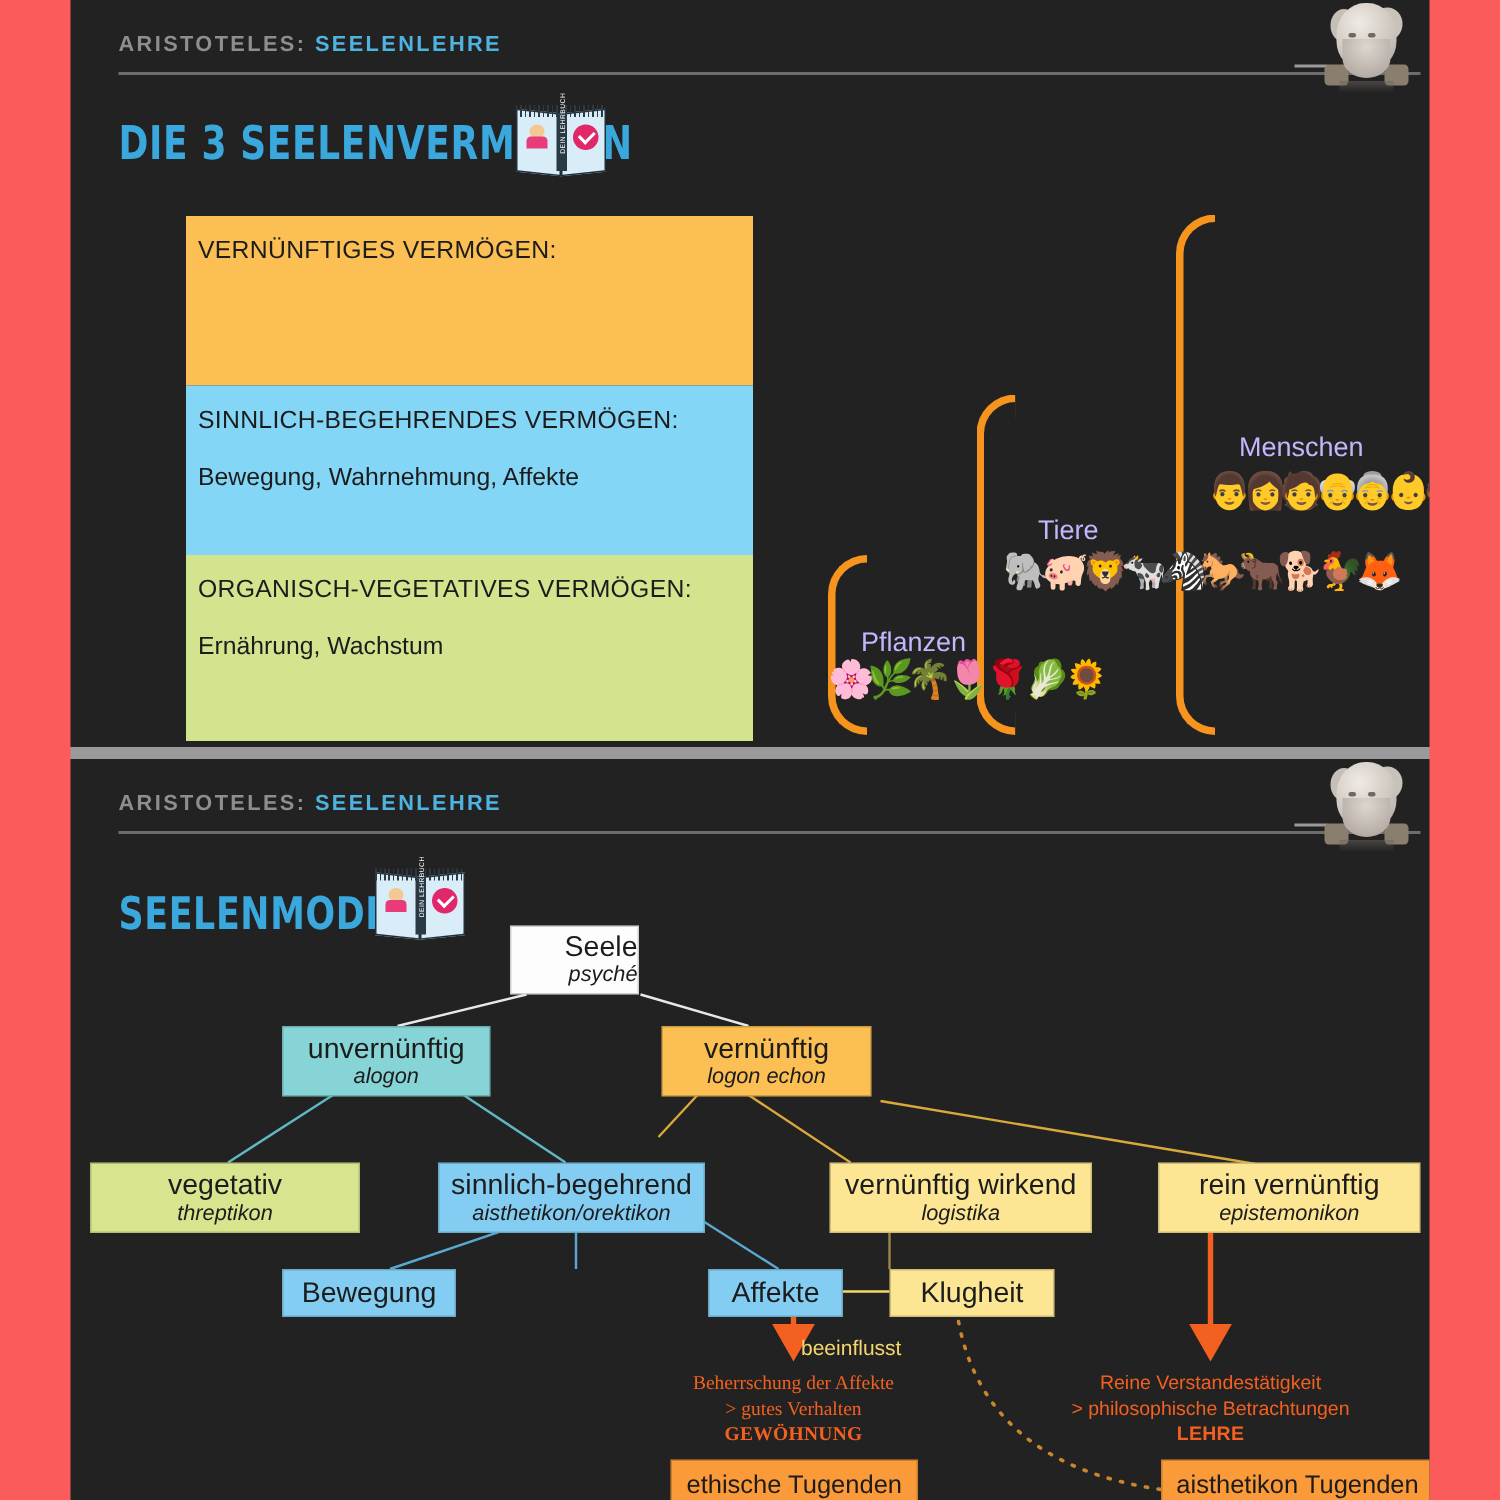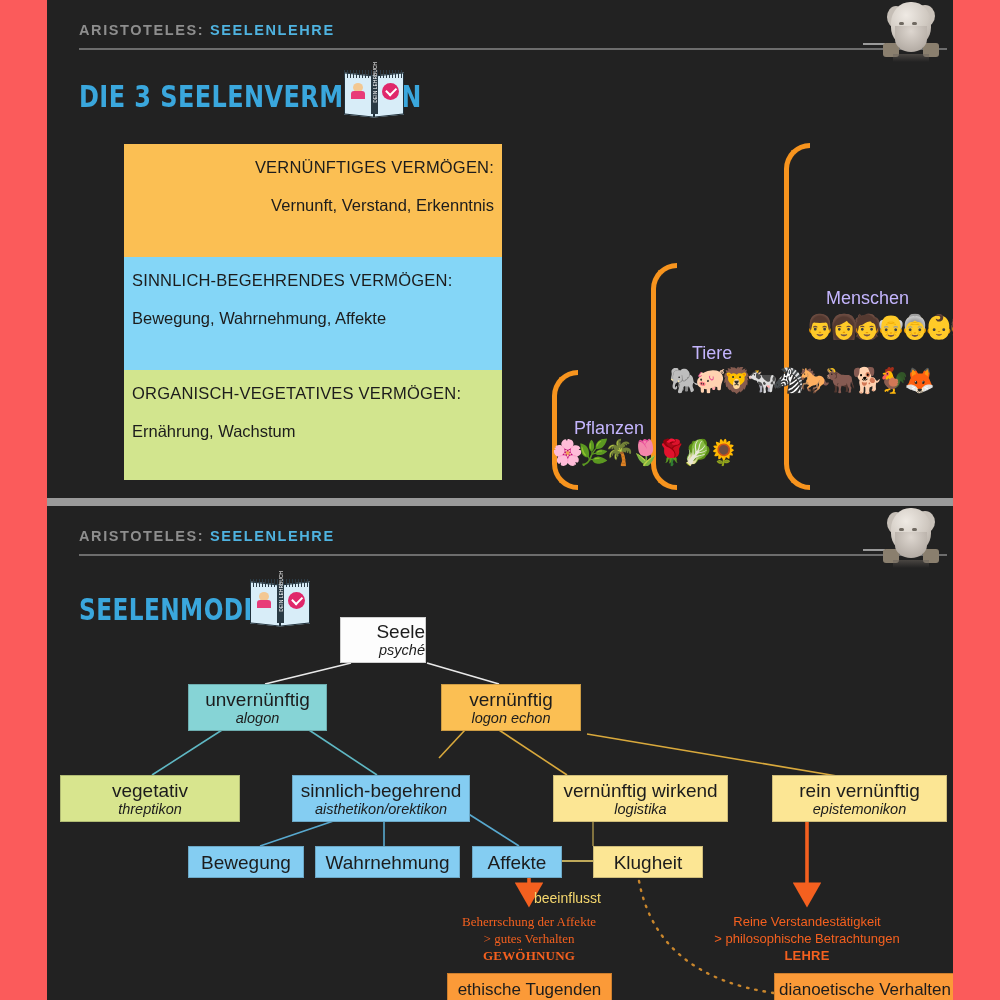--- a/index.html
+++ b/index.html
@@ -59,42 +59,42 @@
      border-left:2px solid #fff;border-bottom:2px solid #fff;transform:rotate(-45deg);}
   .booklogo .hatch{position:absolute;top:0;width:30px;height:8px;
      background:repeating-linear-gradient(90deg,#2b3a44 0 1px,transparent 1px 3px);}
 
   
   .vblock{position:absolute;left:77px;width:378px;box-sizing:border-box;padding:14px 8px 6px 8px;color:#1c1c1c;}
   .vblock .ttl{font-size:16.5px;letter-spacing:.2px;margin-bottom:19px;white-space:nowrap;}
   .vblock .sub{font-size:16.5px;}
   #block-rational{top:144px;height:113px;background:#fbbf53;}
   #block-sensitive{top:257px;height:113px;background:#84d6f7;}
-  #block-vegetative{top:370px;height:110px;background:#d2e58e;}
+  #block-vegetative{top:370px;height:124px;background:#d2e58e;}
 
   
   .brk{position:absolute;border:5px solid #f7941e;border-right:none;
       border-radius:26px 0 0 26px;box-sizing:border-box;}
   #brk-plants{left:505px;top:370px;width:26px;height:120px;}
   #brk-animals{left:604px;top:263px;width:26px;height:227px;}
   #brk-humans{left:737px;top:143px;width:26px;height:347px;}
 
   .sp-label{position:absolute;color:#c4b5fd;font-size:18px;white-space:nowrap;}
   .emojirow{position:absolute;font-size:25px;white-space:nowrap;letter-spacing:-5px;
      font-family:"DejaVu Sans",sans-serif;}
 
   
   .node{position:absolute;box-sizing:border-box;color:#1c1c1c;text-align:center;
      display:flex;flex-direction:column;align-items:center;justify-content:center;
      border:1px solid rgba(0,0,0,.18);}
   .node .l1{font-size:19px;line-height:21px;white-space:nowrap;}
   .node .l2{font-size:14.5px;font-style:italic;line-height:17px;white-space:nowrap;}
   .n-white{background:#fdfdfd;align-items:flex-end;}
   .n-teal{background:#86d4d6;}
-  .n-amber{background:#fbbf53;text-align:right;}
+  .n-amber{background:#fbbf53;}
   .n-green{background:#d8e58e;}
   .n-blue{background:#84cdf2;}
   .n-ylw{background:#fce694;}
   .n-orng{background:#fb9a38;}
 
   svg.wires{position:absolute;left:0;top:0;width:906px;height:494px;overflow:visible;}
 
   .otext{position:absolute;color:#f4601f;text-align:center;font-size:13px;line-height:17px;white-space:nowrap;}
   .otext .bold{font-weight:700;letter-spacing:.2px;}
   .ylabel{position:absolute;color:#f5d76e;font-size:14px;white-space:nowrap;}
@@ -137,21 +137,20 @@
         </div>
       <div class="av">
           <i></i>
           <b></b>
         </div>
       <div class="chk"></div>
     </div>
 
     <div class="vblock n-amber" id="block-rational">
       <div class="ttl">VERNÜNFTIGES VERMÖGEN:</div>
-      <div class="sub">Vernunft, Verstand, Erkenntnis</div>
     </div>
     <div class="vblock" id="block-sensitive">
       <div class="ttl">SINNLICH-BEGEHRENDES VERMÖGEN:</div>
       <div class="sub">Bewegung, Wahrnehmung, Affekte</div>
     </div>
     <div class="vblock" id="block-vegetative">
       <div class="ttl">ORGANISCH-VEGETATIVES VERMÖGEN:</div>
       <div class="sub">Ernährung, Wachstum</div>
     </div>
 
@@ -276,23 +275,20 @@
 
     <div class="node n-ylw" style="left:725px;top:269px;width:175px;height:47px;">
       <div class="l1">rein vernünftig</div>
       <div class="l2">epistemonikon</div>
     </div>
 
     <div class="node n-blue" style="left:141px;top:340px;width:116px;height:32px;">
       <div class="l1">Bewegung</div>
     </div>
 
-    <div class="node n-blue" style="left:268px;top:340px;width:145px;height:32px;">
-      <div class="l1">Wahrnehmung</div>
-    </div>
 
     <div class="node n-blue" style="left:425px;top:340px;width:90px;height:32px;">
       <div class="l1">Affekte</div>
     </div>
 
     <div class="node n-ylw" style="left:546px;top:340px;width:110px;height:32px;">
       <div class="l1">Klugheit</div>
     </div>
 
     <div class="ylabel" style="left:487px;top:384px;">beeinflusst</div>
@@ -307,16 +303,16 @@
       <div>Reine Verstandestätigkeit</div>
       <div>&gt; philosophische Betrachtungen</div>
       <div class="bold">LEHRE</div>
     </div>
 
     <div class="node n-orng" style="left:400px;top:467px;width:165px;height:32px;">
       <div class="l1" style="font-size:17px;">ethische Tugenden</div>
     </div>
 
     <div class="node n-orng" style="left:727px;top:467px;width:182px;height:32px;">
-      <div class="l1" style="font-size:17px;">dianoetische Verhalten</div>
+      <div class="l1" style="font-size:17px;">aisthetikon Tugenden</div>
     </div>
   </div>
 </div>
 
 </body></html>

